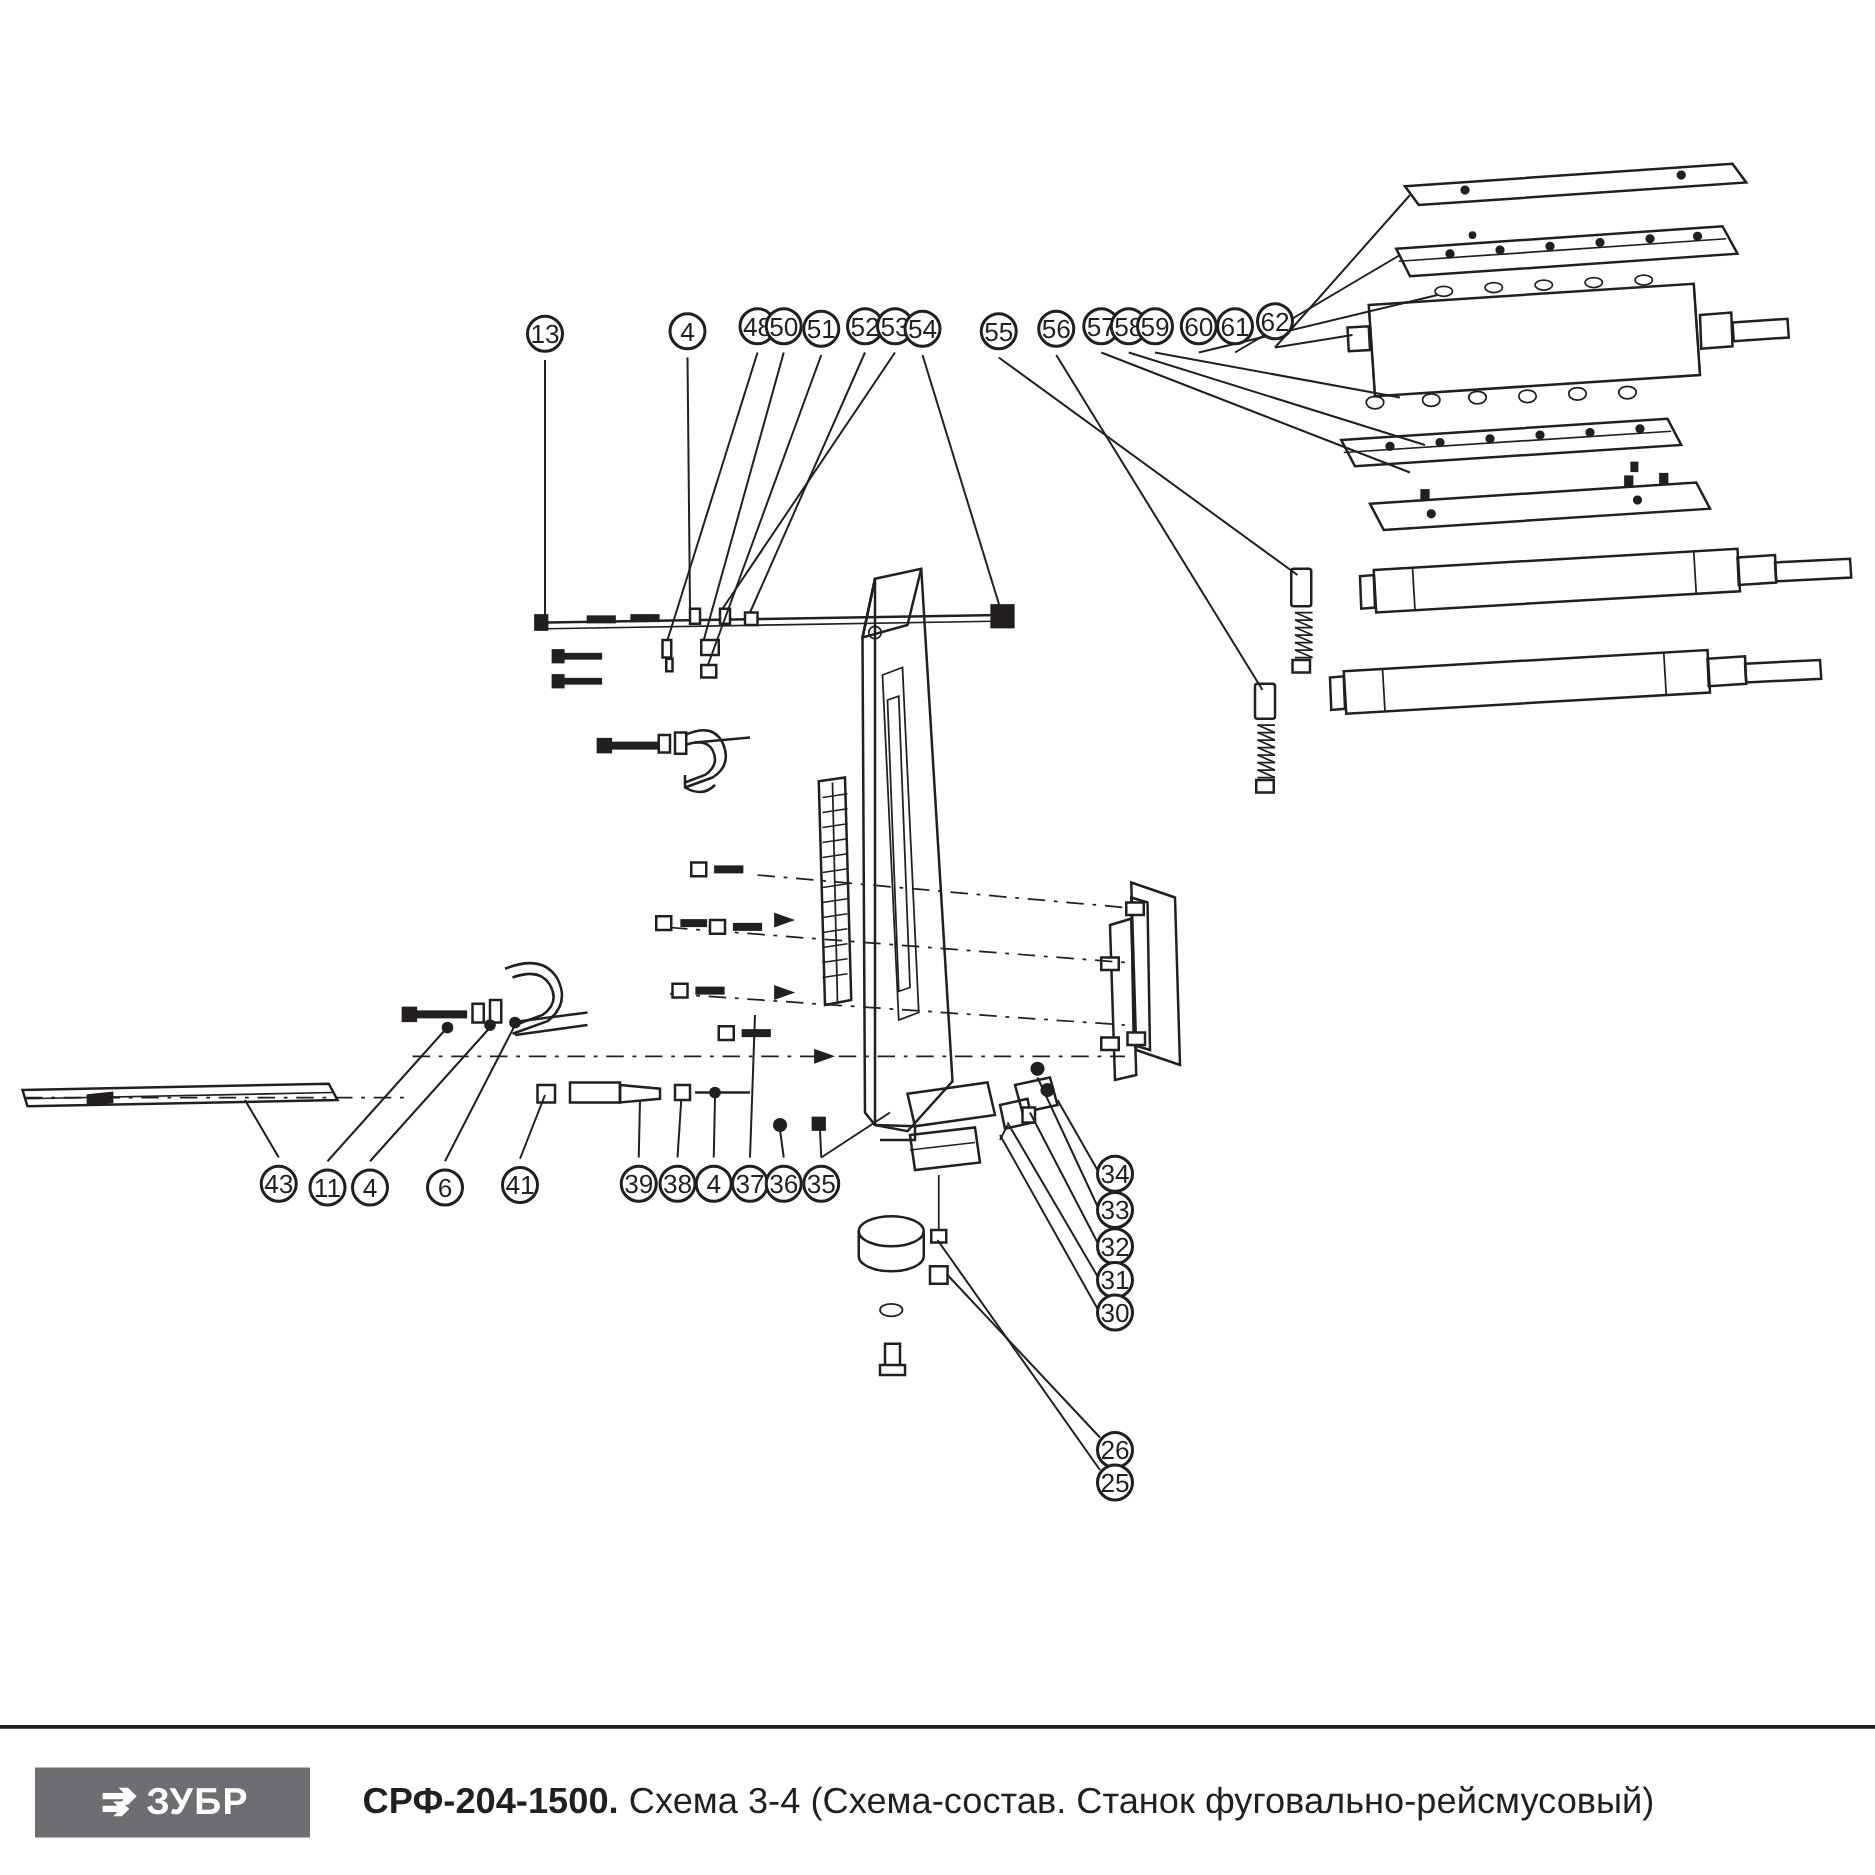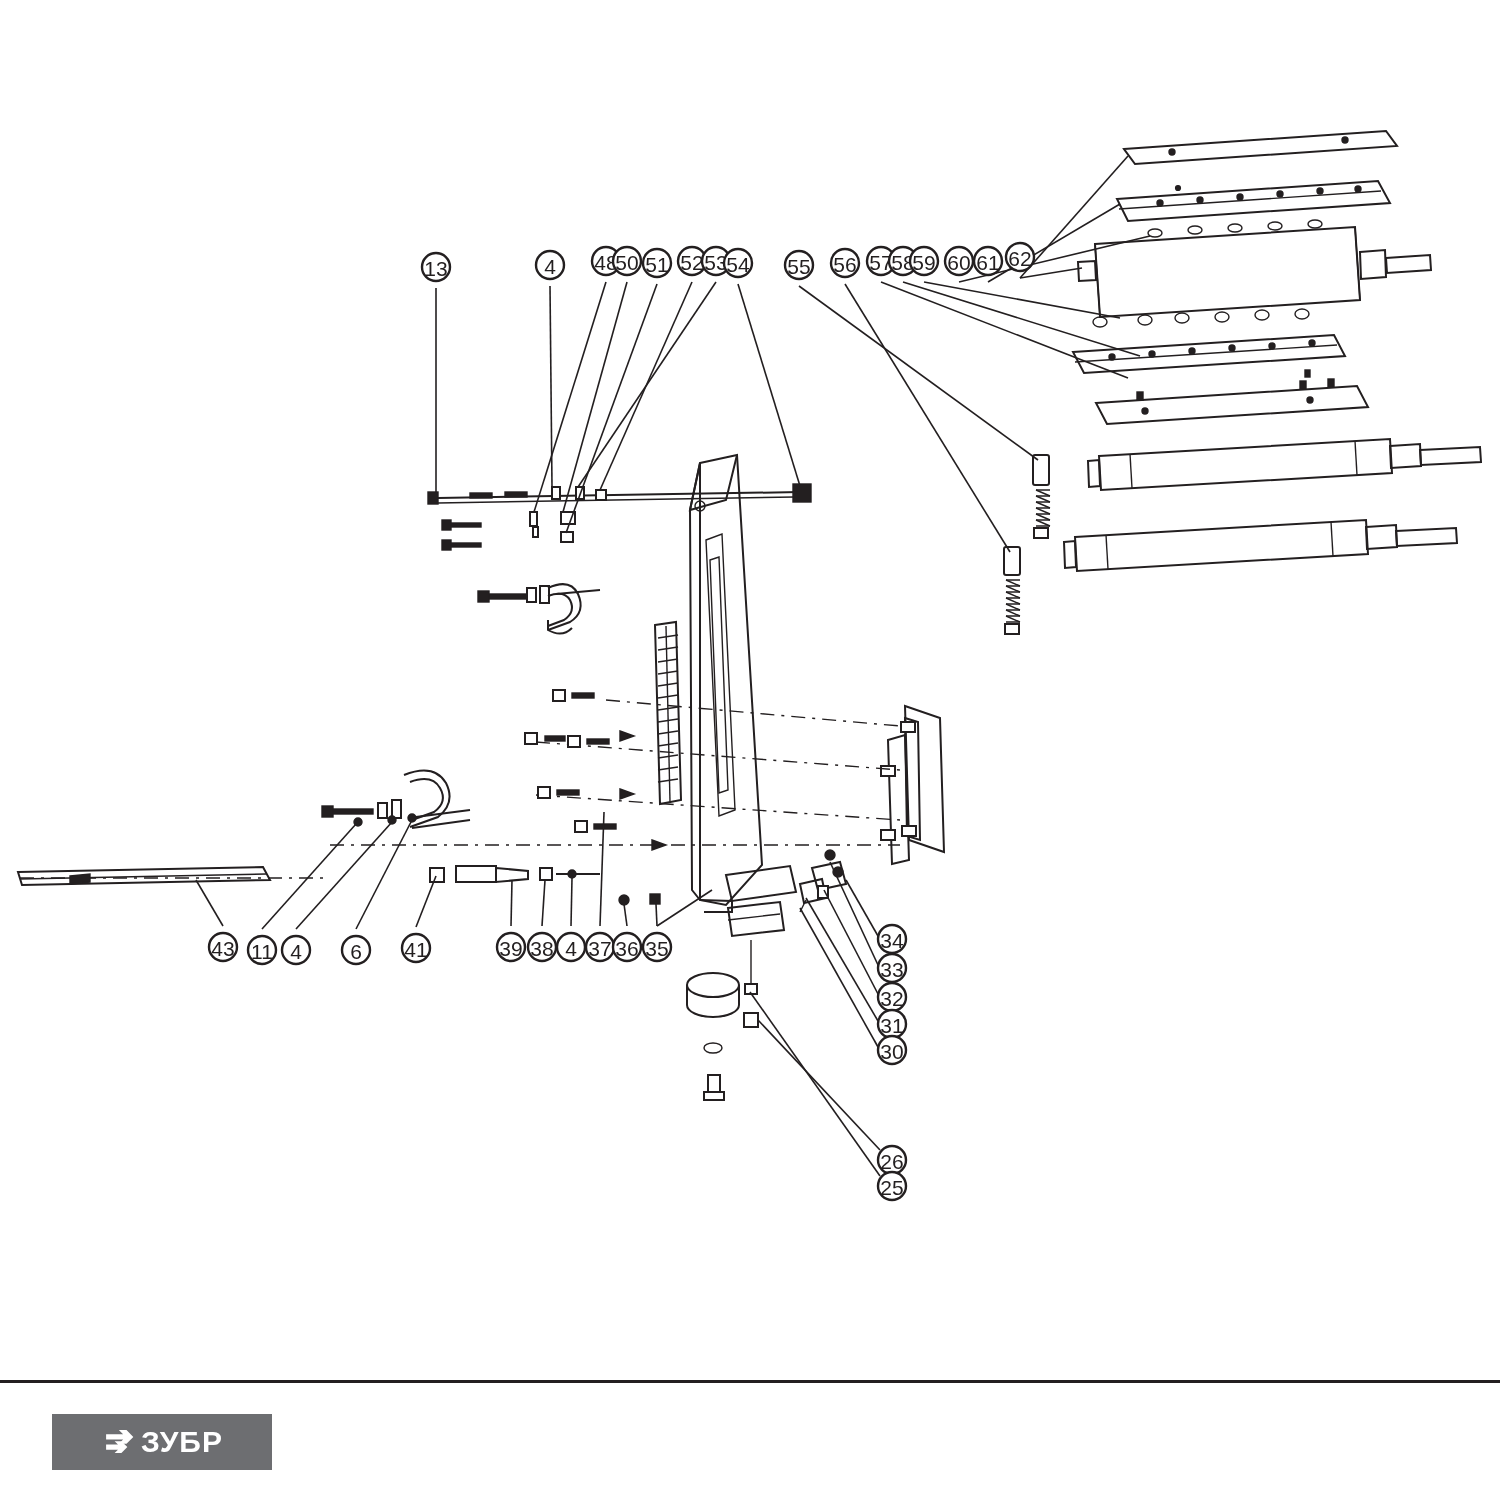--- a/index.html
+++ b/index.html
@@ -35,21 +35,20 @@
   .footer {
     position: absolute;
     left: 0;
     top: 1380px;
     width: 1500px;
     height: 120px;
     border-top: 3px solid #231f20;
     box-sizing: border-box;
     display: flex;
     align-items: center;
-    padding-left: 24px;
   }
   .brand {
     width: 220px;
     height: 56px;
     margin-left: 28px;
     background: #6d6e71;
     display: flex;
     align-items: center;
     justify-content: center;
     flex: 0 0 auto;
@@ -538,15 +537,19 @@
   </div>
 
   <div class="footer">
     <div class="brand">
       <svg class="brand-arrow" viewBox="0 0 40 40">
         <path d="M6 11 h20 l-5 -5 h9 l8 8 -8 8 h-9 l5 -5 h-20 z" fill="#ffffff"></path>
         <path d="M6 23 h14 l-4 -4 h8 l7 7 -7 7 h-8 l4 -4 h-14 z" fill="#ffffff"></path>
       </svg>
       <span class="brand-text">ЗУБР</span>
     </div>
+    <div class="caption">
+      <span class="model">СРФ-204-1500.</span>
+      <span class="desc">Схема 3-4 (Схема-состав. Станок фуговально-рейсмусовый)</span>
+    </div>
   </div>
 
 </div>
 
 </body></html>

